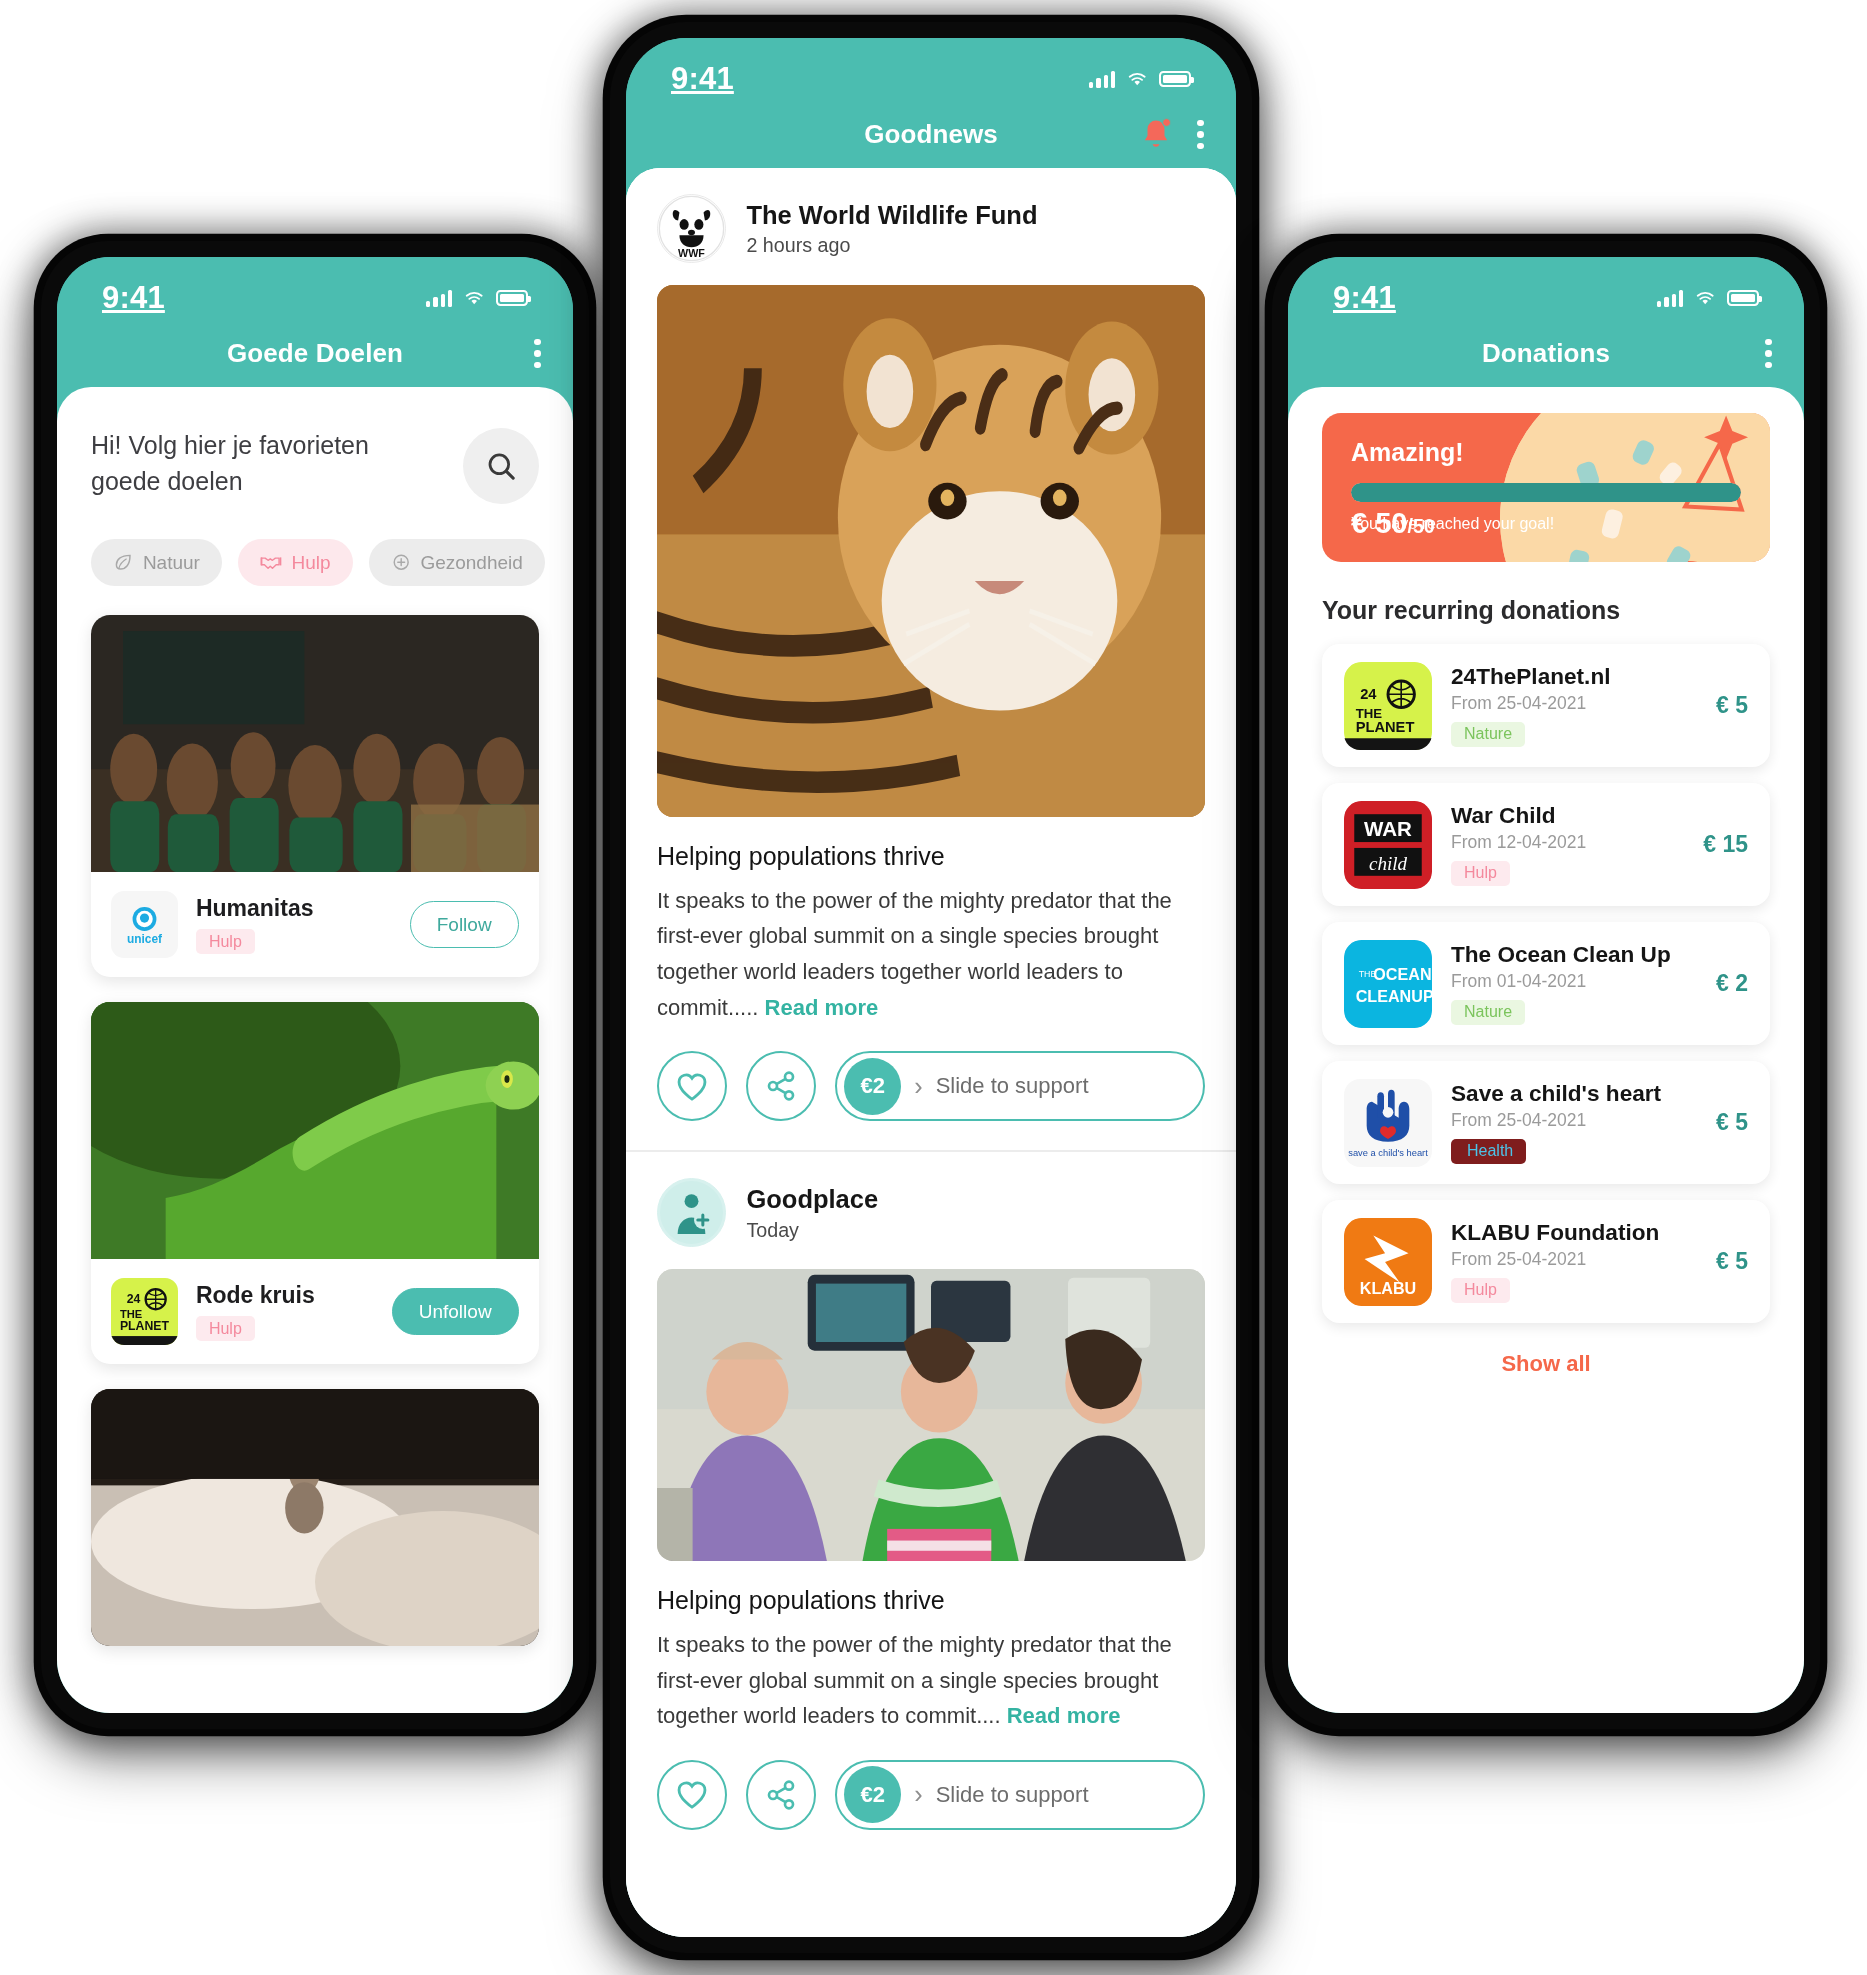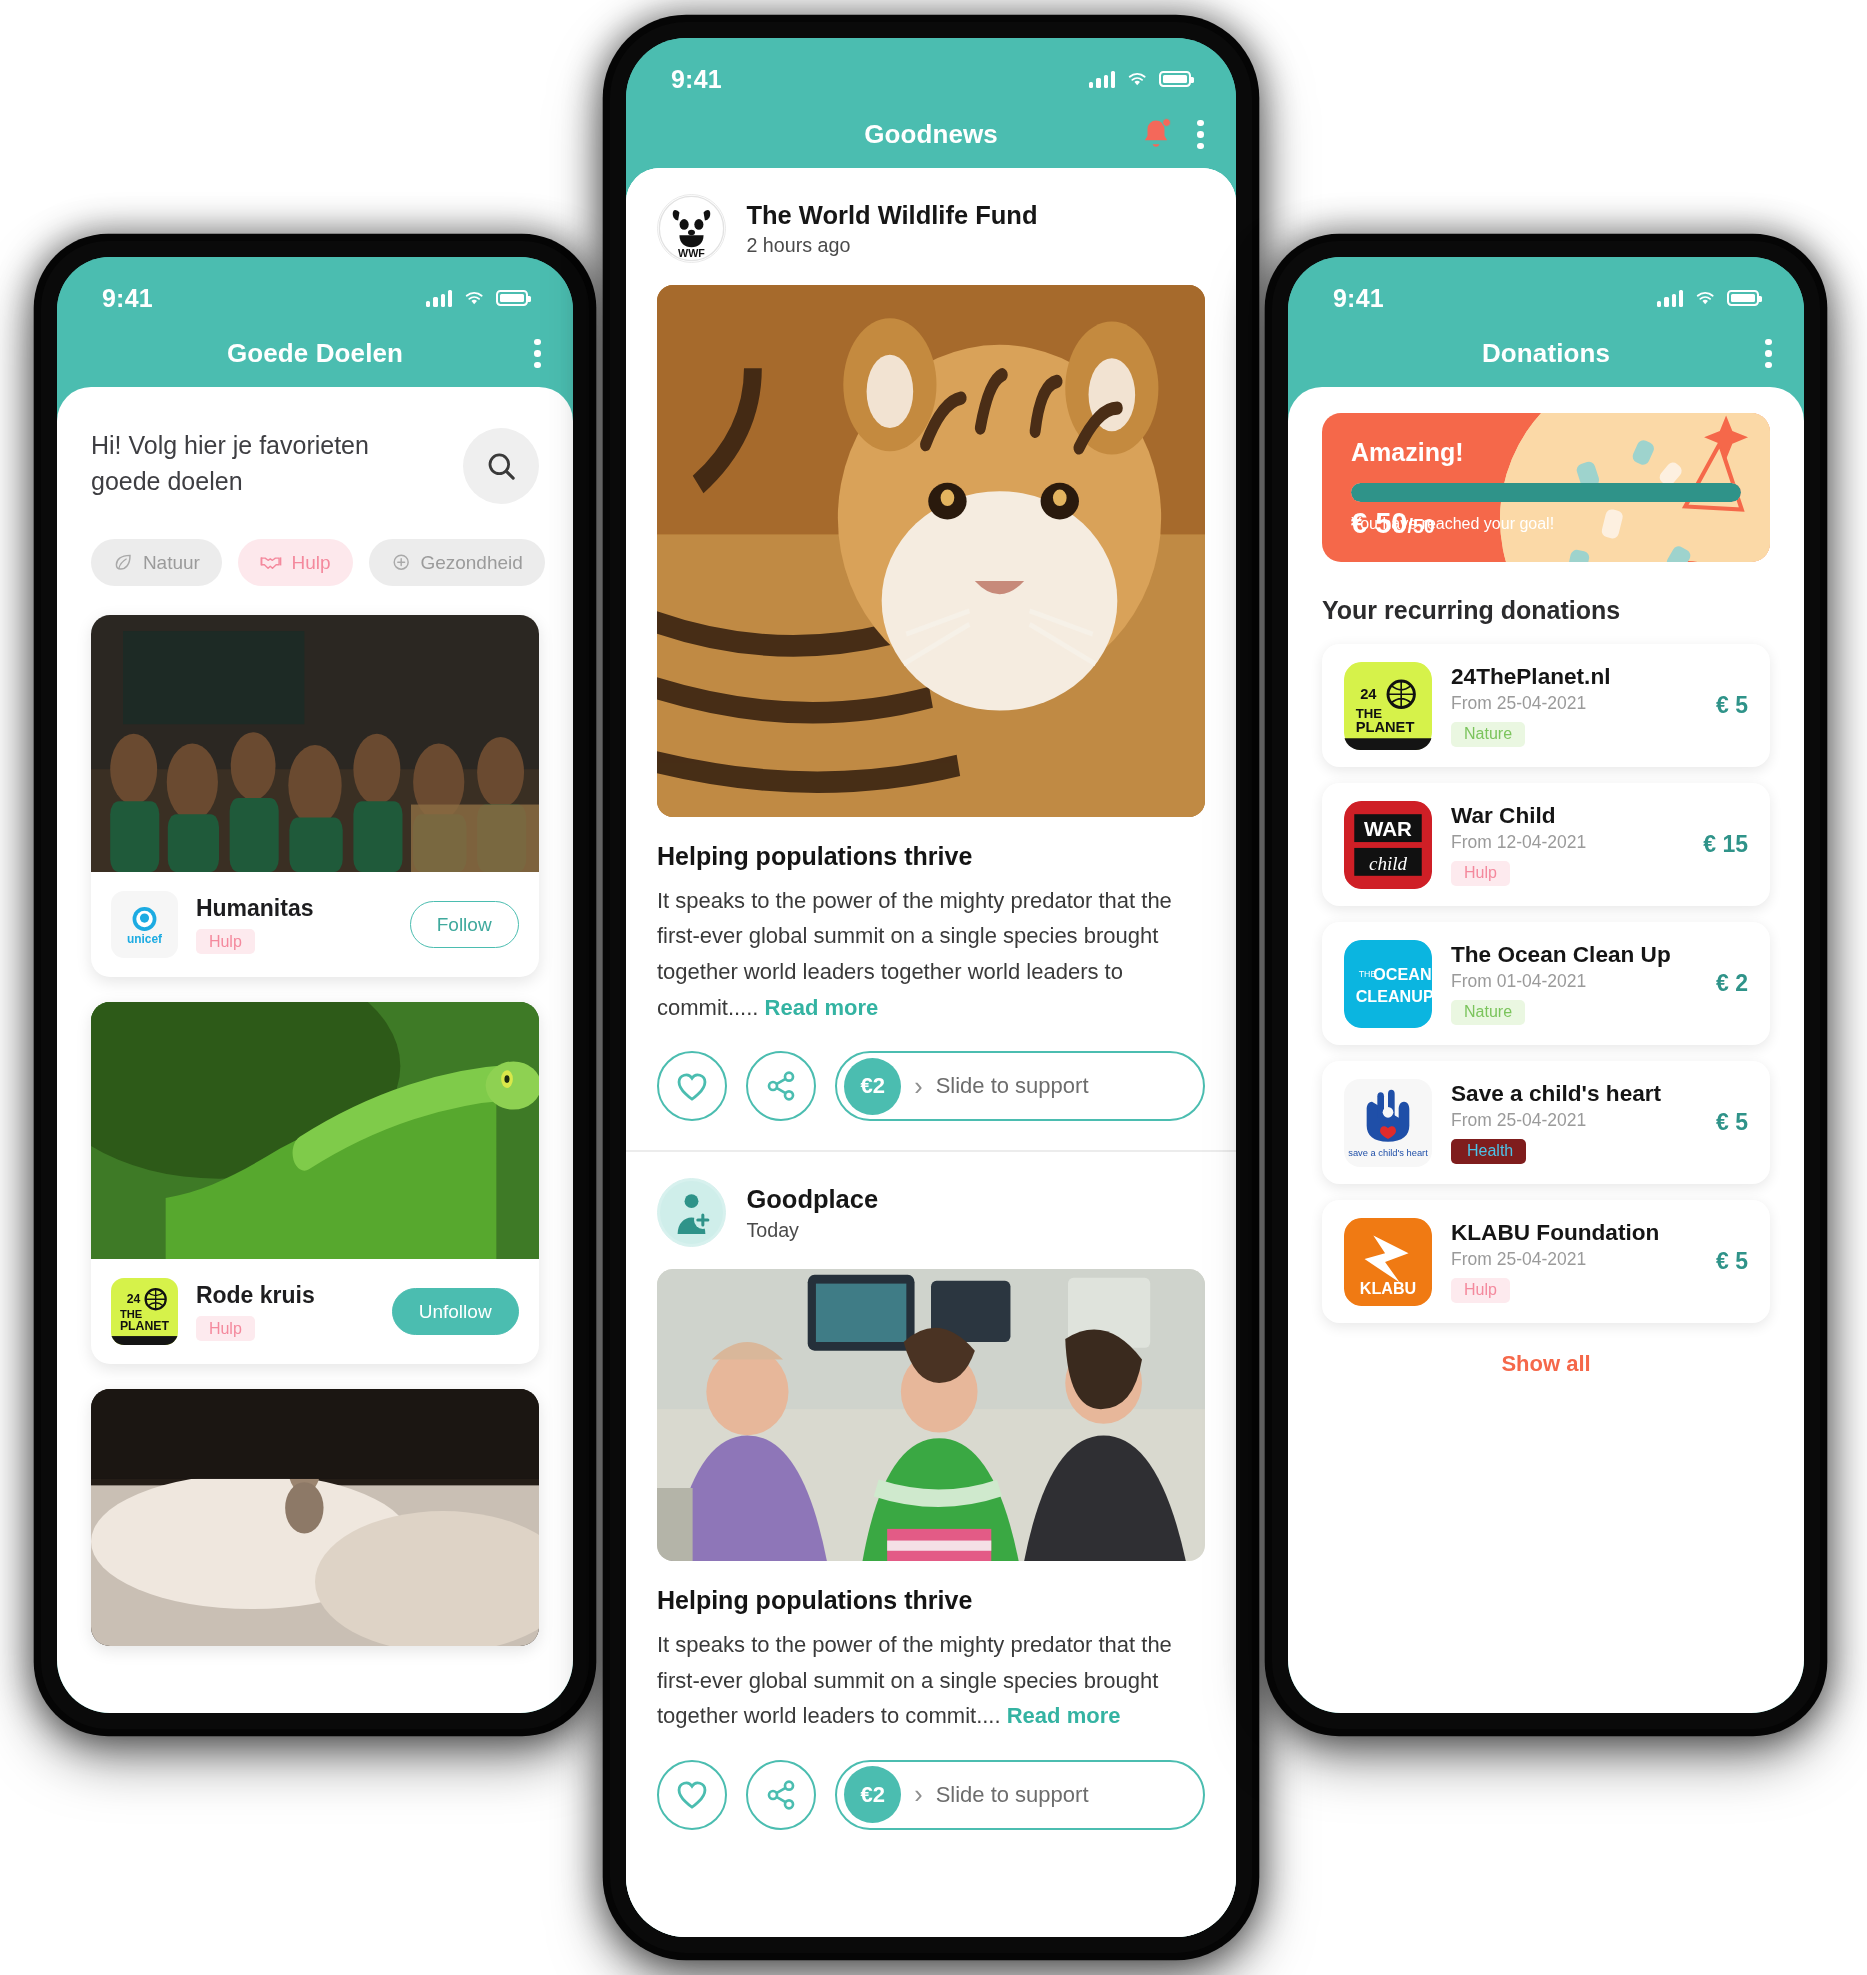--- a/index.html
+++ b/index.html
@@ -40,21 +40,21 @@
   #phone-right  { left: 1272px; top: 241px; width: 548px;  height: 1488px; }
 
   
   .statusbar {
     height: 63px;
     display:flex; align-items:center; justify-content:space-between;
     padding: 19px 45px 0 45px;
     color:#fff;
     background: #4bbdb0;
   }
-  .statusbar .clock { font-size: 25px; font-weight: 700; letter-spacing:0.2px; }
+  .statusbar .clock { font-size: 31px; font-weight: 700; letter-spacing:0.2px;text-decoration:underline; }
   .statusbar .icons { display:flex; align-items:center; gap: 11.7px; }
   .bars { display:flex; align-items:flex-end; gap:2.9px; height:17.5px; }
   .bars i { display:block; width:4.4px; background:#fff; border-radius:1.5px; }
   .bars i:nth-child(1){height:5.8px}.bars i:nth-child(2){height:9.5px}
   .bars i:nth-child(3){height:13px}.bars i:nth-child(4){height:17px}
   .wifi { width:20.4px; height:16px; }
   .batt {
     width:32px;height:16px;border:2.2px solid #fff;border-radius:4.4px;position:relative;
   }
   .batt::after{content:"";position:absolute;right:-5.1px;top:4.4px;width:2.9px;height:5.8px;background:#fff;border-radius:0 1.5px 1.5px 0;}
@@ -134,21 +134,21 @@
   .av {
     width: 69px;height:69px;border-radius:50%; flex:0 0 auto; overflow:hidden;
     background:#fff; display:flex;align-items:center;justify-content:center;
     border:1.5px solid #e9e9e9;
   }
   .av.teal { background:#d7f1ee; border-color:#d7f1ee; }
   .post-org { font-size: 25.5px; font-weight:700; color:#161616; line-height:1.25; }
   .post-time { font-size: 19.7px; color:#4a4a4a; margin-top:2.9px; }
   .post-photo { margin: 0 31px; height: 532px; border-radius: 16px; overflow:hidden; }
   .post-photo.short { height: 292px; }
-  .post-title { font-size: 25px; font-weight:700; color:#141414; padding: 25px 31px 11.7px 31px; }
+  .post-title { font-size: 25px; font-weight:400; color:#141414; padding: 25px 31px 11.7px 31px; }
   .post-body { font-size: 22px; line-height:1.62; color:#3a3a3a; padding: 0 31px; }
   .readmore { color:#34b3a2; font-weight:700; cursor:pointer; }
   .actions { display:flex; align-items:center; gap: 19px; padding: 26px 31px 29px 31px; }
   .circ-btn {
     width: 70px;height:70px;border-radius:50%; border:2.2px solid #4bbdb0; background:#fff;
     display:flex;align-items:center;justify-content:center; cursor:pointer; flex:0 0 auto;
   }
   .slider {
     flex:1 1 auto; height: 70px; border-radius:38px; border:2.2px solid #4bbdb0;
     display:flex; align-items:center; gap: 13px; padding: 0 7.3px; background:#fff; cursor:pointer;

